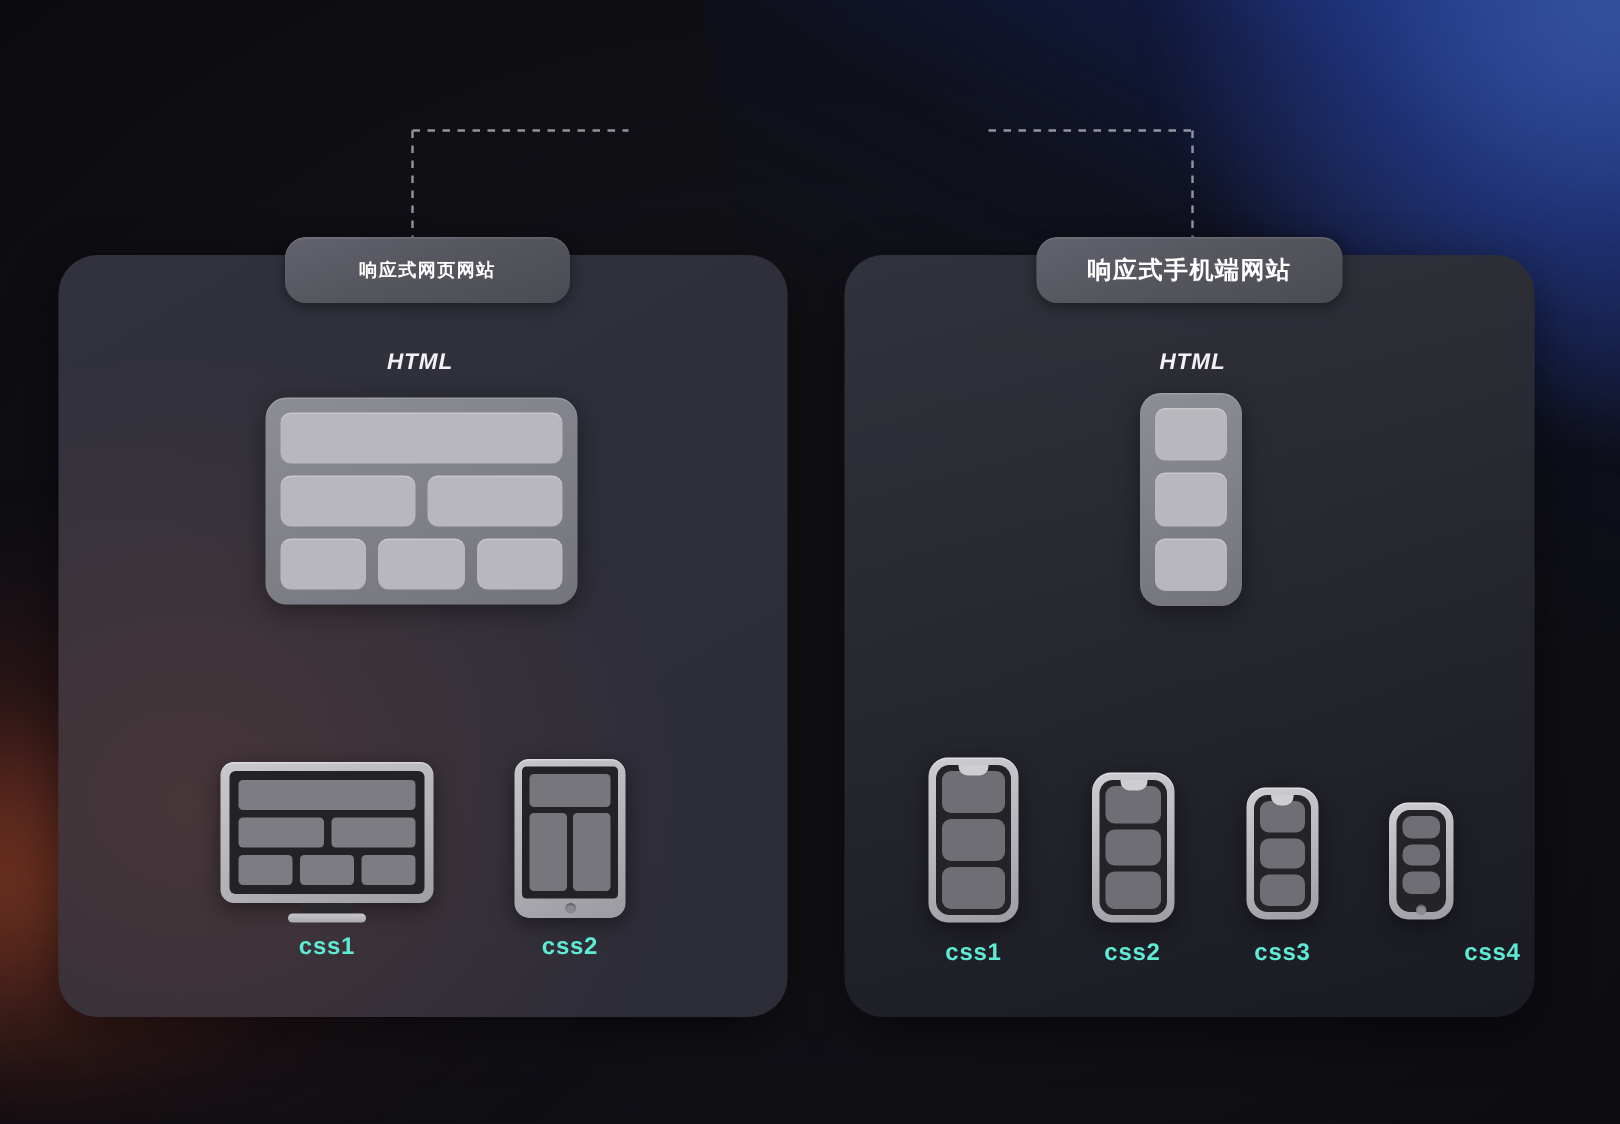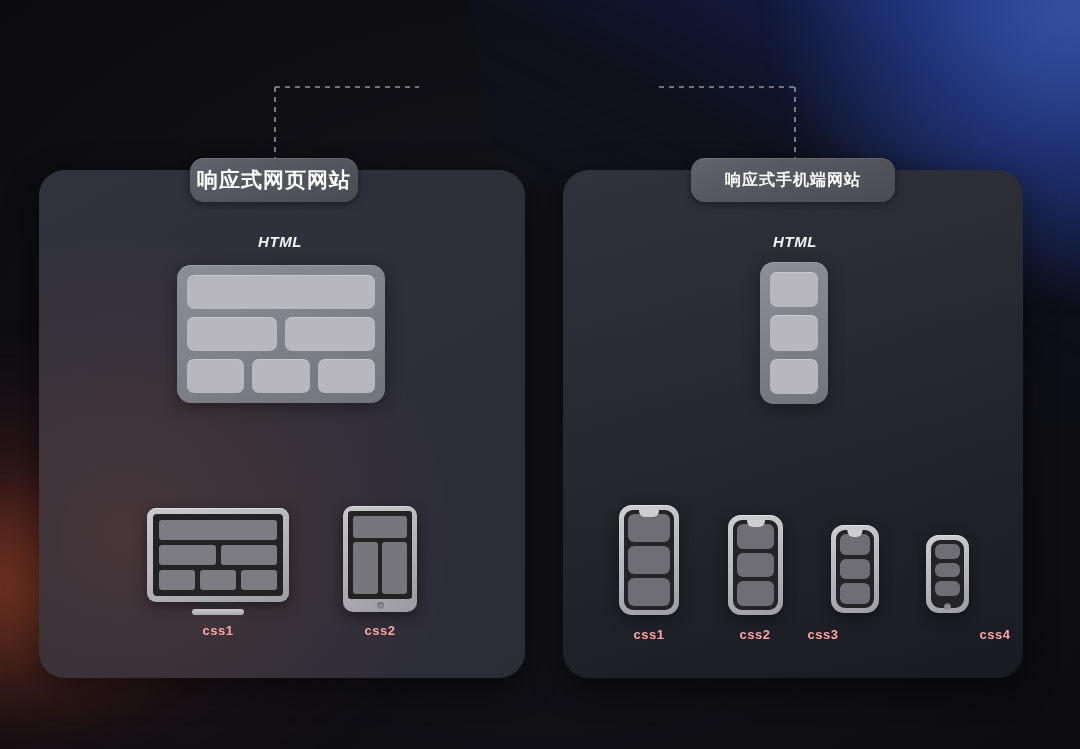--- a/index.html
+++ b/index.html
@@ -49,21 +49,21 @@
 
   
   .pill{
     position:absolute;display:flex;align-items:center;justify-content:center;
     background:linear-gradient(160deg,#63636e 0%,#56565f 45%,#4b4b54 100%);
     border-radius:14px;
     box-shadow:0 2px 10px rgba(0,0,0,.45), inset 0 1px 0 rgba(255,255,255,.10);
     color:#fff;font-weight:700;letter-spacing:1px;
   }
   #top-pill{left:419px;top:58px;width:240px;height:56px;font-size:19px;border-radius:16px;}
-  #left-pill{left:190px;top:158px;width:168px;height:44px;font-size:21px;}
+  #left-pill{left:190px;top:158px;width:190px;height:44px;font-size:12px;}
   #right-pill{left:691px;top:158px;width:204px;height:44px;font-size:16px;}
 
   
   .panel{position:absolute;border-radius:26px;}
   #panel-left{
     left:39px;top:170px;width:486px;height:508px;
     background:linear-gradient(150deg,#32323e 0%,#2f2f3a 40%,#2c2c37 100%);
     box-shadow:0 10px 34px rgba(0,0,0,.48);
   }
   #panel-left::after{
@@ -100,21 +100,21 @@
   .wrow{display:flex;gap:8px;flex:1;}
   .wblk{flex:1;background:#b7b7bd;border-radius:7px;box-shadow:inset 0 1px 0 rgba(255,255,255,.25);}
   #wire-left{left:177px;top:265px;width:208px;height:138px;}
   #wire-right{left:760px;top:262px;width:68px;height:142px;}
 
   
   .conn{position:absolute;left:0;top:0;width:1080px;height:749px;pointer-events:none;}
 
   
   .dev-label{
-    position:absolute;color:#fca5a5;font-size:13px;font-weight:700;letter-spacing:.5px;
+    position:absolute;color:#5eead4;font-size:16px;font-weight:700;letter-spacing:.5px;
     text-align:center;width:90px;
   }
 
   
   #dev-desktop{position:absolute;left:147px;top:508px;width:142px;height:112px;}
   .mon-frame{
     position:absolute;left:0;top:0;width:142px;height:94px;
     background:linear-gradient(160deg,#c9c9cd 0%,#b3b3b8 55%,#9d9da3 100%);
     border-radius:9px;padding:6px;box-sizing:border-box;
     box-shadow:0 4px 14px rgba(0,0,0,.45), inset 0 1px 0 rgba(255,255,255,.4);
@@ -337,21 +337,21 @@
   <div class="phone" style="left:831px;top:525px;width:48px;height:88px;">
     <div class="ph-frame">
       <div class="ph-screen">
         <div class="ph-notch"></div>
         <div class="wblk" style="flex:1;"></div>
         <div class="wblk" style="flex:1;"></div>
         <div class="wblk" style="flex:1;"></div>
       </div>
     </div>
   </div>
-  <div class="dev-label" style="left:778px;top:627px;">css3</div>
+  <div class="dev-label" style="left:810px;top:627px;">css3</div>
 
   <div class="phone" style="left:926px;top:535px;width:43px;height:78px;">
     <div class="ph-frame">
       <div class="ph-screen ph-body-pad">
         <div class="wblk" style="flex:1;"></div>
         <div class="wblk" style="flex:1;"></div>
         <div class="wblk" style="flex:1;"></div>
       </div>
       <div class="ph-home"></div>
     </div>

